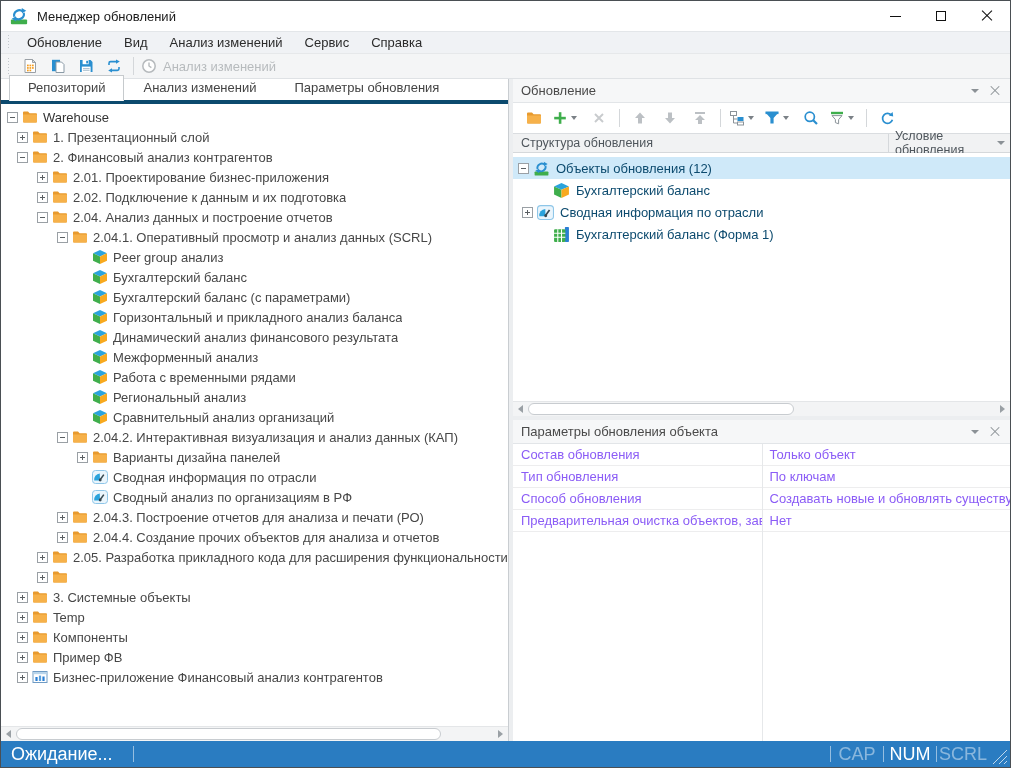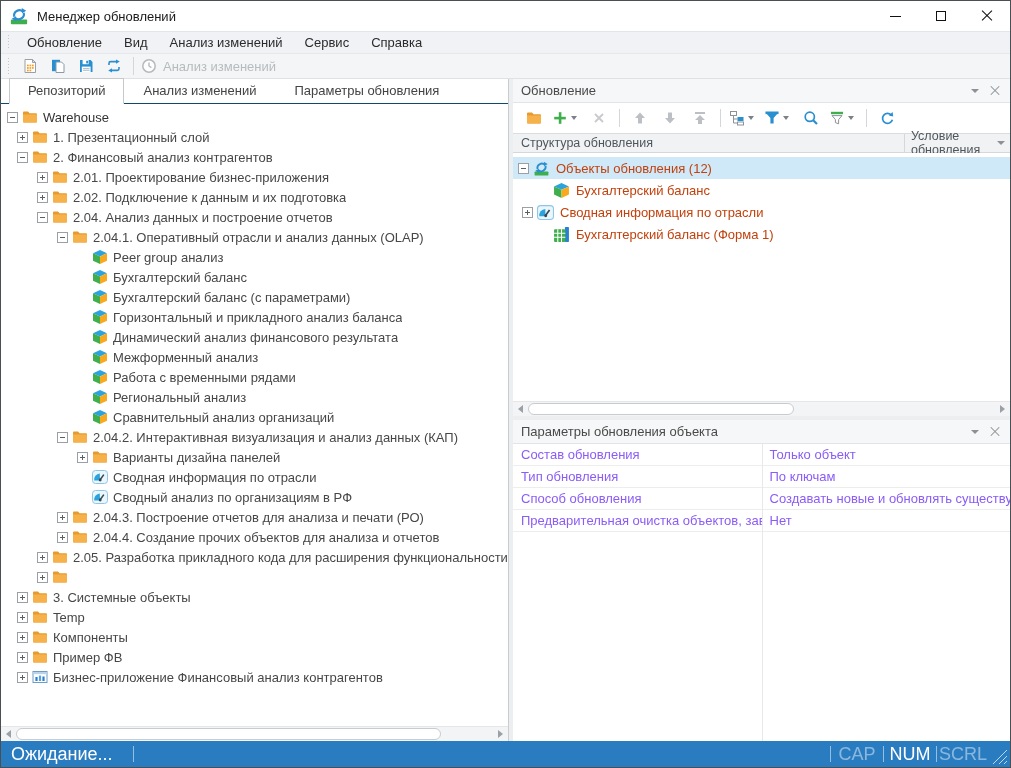--- a/index.html
+++ b/index.html
@@ -41,21 +41,21 @@
   .tbtn.disabled { opacity:.95; }
   .tbtn .dlabel { color:#b4b8bb; margin-left:6px; padding-right:4px; }
 
   
   .main { flex:1; display:flex; min-height:0; background:#eceef0; }
 
   
   .leftpanel { width:508px; flex:none; background:#fff; border-right:1px solid #c9cdd1;
     display:flex; flex-direction:column; min-height:0; }
   .tabstrip { height:25px; flex:none; display:flex; align-items:flex-end; background:#fff;
-    border-bottom:1px solid #0c4a6e; padding-left:8px; }
+    border-bottom:4px solid #0c4a6e; padding-left:8px; }
   .tab { padding:4px 18px 5px 18px; margin-bottom:-1px; color:#444; border:1px solid transparent; }
   .tab.active { background:#fff; border-color:#c6cacd; border-bottom-color:#fff; }
   .tree { flex:1; overflow:hidden; padding-top:3px; background:#fff; }
   .trow { height:20px; display:flex; align-items:center; white-space:nowrap; }
   .trow .lb { margin-left:5px; color:#474747; overflow:hidden; text-overflow:clip; }
   .trow.bold .lb { font-weight:normal; color:#333; }
   .l0 { padding-left:6px; } .l1 { padding-left:16px; } .l2 { padding-left:36px; }
   .l3 { padding-left:56px; } .l4 { padding-left:76px; }
   .x { position:relative; width:11px; height:11px; flex:none; margin-right:4px;
     border:1px solid #9aa0a5; background:#fff; }
@@ -82,25 +82,25 @@
 
   .rtoolbar { height:30px; flex:none; background:#fff; display:flex; align-items:center; padding-left:6px; }
   .rtoolbar .tbtn { margin:0 2px; }
   .drop { display:flex; align-items:center; }
   .drop .caret-sm { width:0;height:0; border-left:3.5px solid transparent; border-right:3.5px solid transparent;
     border-top:4px solid #7b8187; margin:0 4px 0 3px; }
 
   .colheads { height:20px; flex:none; display:flex; background:#f1f2f3; border-top:1px solid #dadde0;
     border-bottom:1px solid #d5d8db; color:#4f565c; font-size:12.5px; align-items:center; }
   .colheads .c1 { flex:1; padding-left:8px; }
-  .colheads .c2 { width:106px; flex:none; border-left:1px solid #d5d8db; height:100%;
+  .colheads .c2 { width:122px; flex:none; border-left:1px solid #d5d8db; height:100%;
     display:flex; align-items:center; justify-content:space-between; padding:0 5px 0 6px; }
 
   .rtree { height:248px; flex:none; background:#fff; padding-top:4px; overflow:hidden; }
-  .rrow { height:22px; display:flex; align-items:center; white-space:nowrap; color:#c2410c; }
+  .rrow { height:22px; display:flex; align-items:center; white-space:nowrap; color:#0c4a6e; }
   .rrow.sel { background:#cfe9f9; }
   .rrow .lb { margin-left:6px; }
   .rl0 { padding-left:5px; } .rl1 { padding-left:25px; }
   .rrow .ic { width:17px; height:17px; }
 
   .hscroll { height:15px; flex:none; background:#f3f4f5; border-top:1px solid #e4e6e8;
     display:flex; align-items:center; }
   .sarrow { width:15px; height:100%; display:flex; align-items:center; justify-content:center; flex:none; }
   .tri-l { width:0;height:0;border-top:4px solid transparent;border-bottom:4px solid transparent;border-right:5px solid #9aa0a5; }
   .tri-r { width:0;height:0;border-top:4px solid transparent;border-bottom:4px solid transparent;border-left:5px solid #9aa0a5; }
@@ -354,21 +354,21 @@
             <svg class="ic">
               <use href="#i-folder"></use>
             </svg>
             <span class="lb">2.04. Анализ данных и построение отчетов</span>
           </div>
         <div class="trow l3">
             <i class="x minus"></i>
             <svg class="ic">
               <use href="#i-folder"></use>
             </svg>
-            <span class="lb">2.04.1. Оперативный отрасли и анализ данных (OLAP)</span>
+            <span class="lb">2.04.1. Оперативный просмотр и анализ данных (SCRL)</span>
           </div>
         <div class="trow l4">
             <i class="x n"></i>
             <svg class="ic">
               <use href="#i-cube"></use>
             </svg>
             <span class="lb">Peer group анализ</span>
           </div>
         <div class="trow l4">
             <i class="x n"></i>

